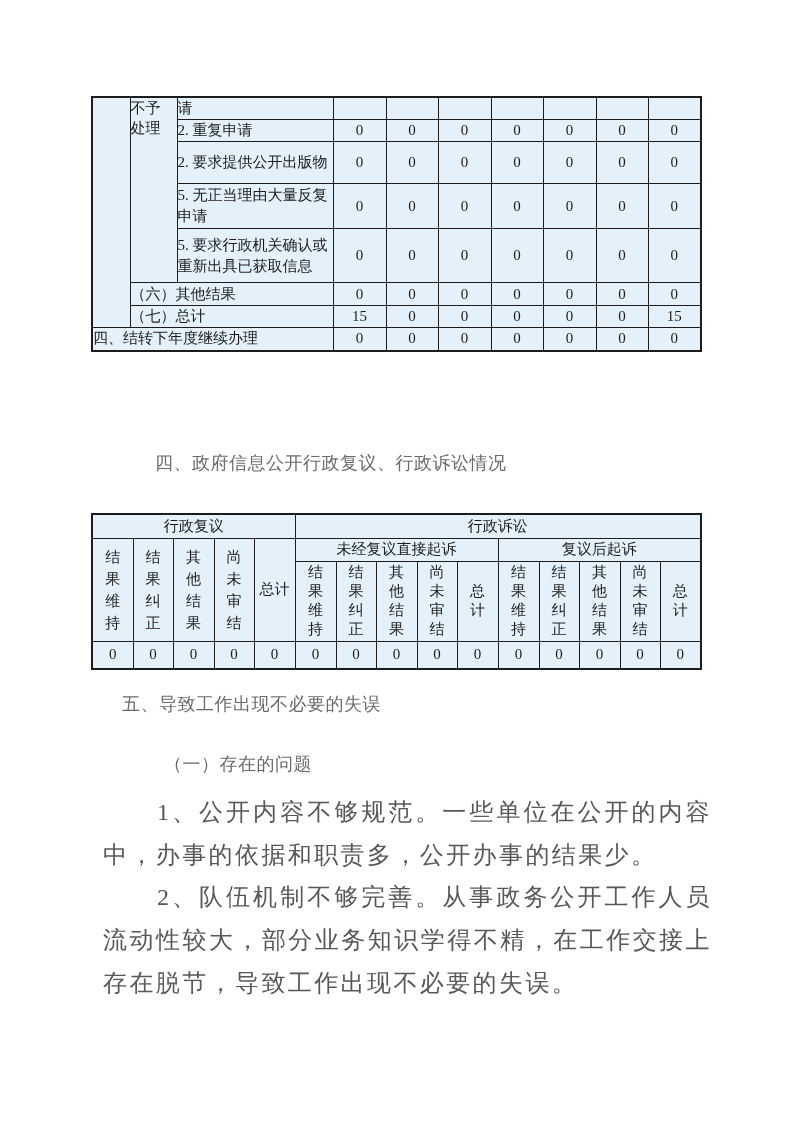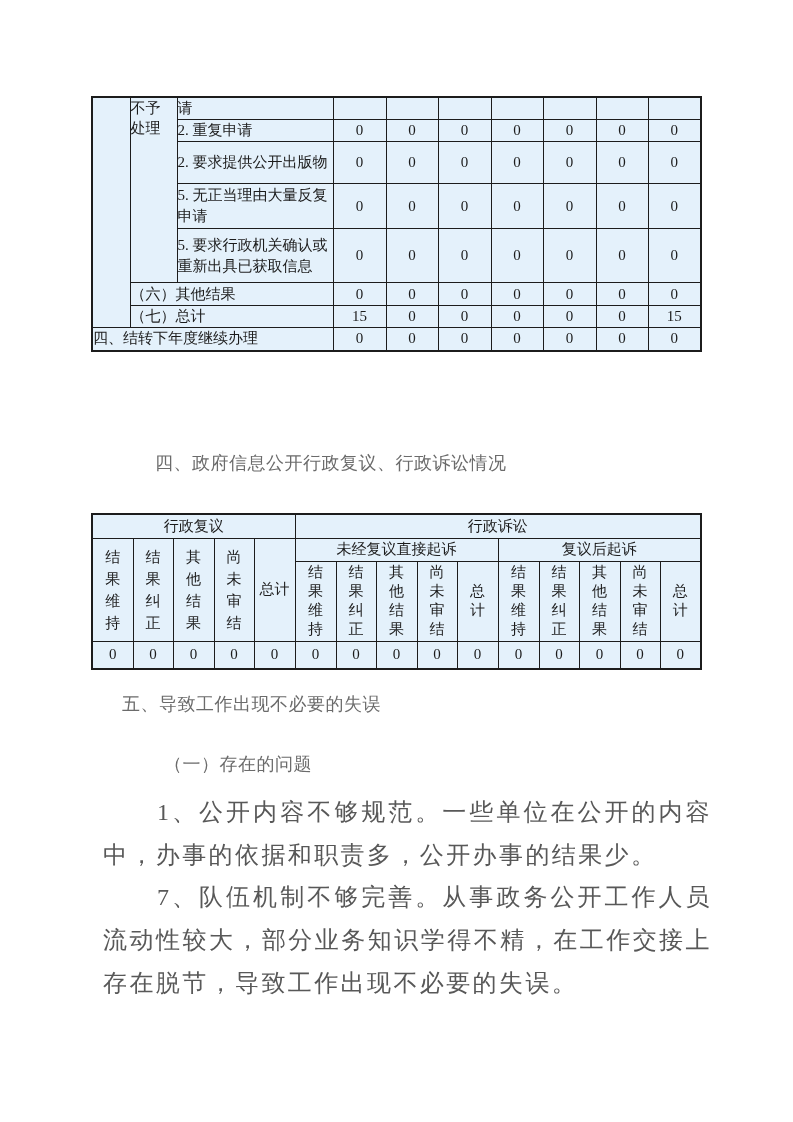--- a/index.html
+++ b/index.html
@@ -248,15 +248,15 @@
     </tr>
   </tbody>
     </table>
 
   <div class="heading" style="left:122px; top:692px;">五、导致工作出现不必要的失误</div>
 
   <div class="heading" style="left:142px; top:752px;margin-left:22px;">（一）存在的问题</div>
 
   <div class="para" style="top:791px;">1、公开内容不够规范。一些单位在公开的内容中，办事的依据和职责多，公开办事的结果少。</div>
 
-  <div class="para" style="top:876px;">7、队伍机制不够完善。从事政务公开工作人员流动性较大，部分业务知识学得不精，在工作交接上存在脱节，导致工作出现不必要的失误。</div>
+  <div class="para" style="top:876px;">2、队伍机制不够完善。从事政务公开工作人员流动性较大，部分业务知识学得不精，在工作交接上存在脱节，导致工作出现不必要的失误。</div>
 
 </div>
 
 </body></html>

